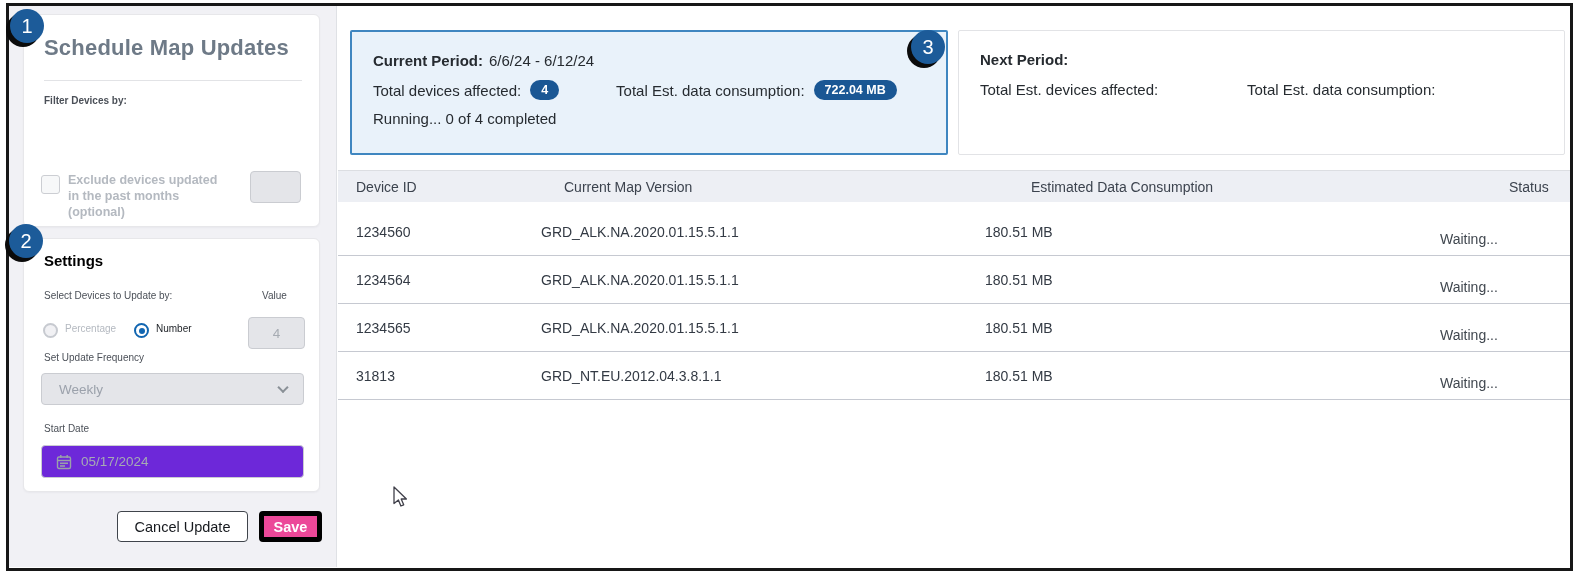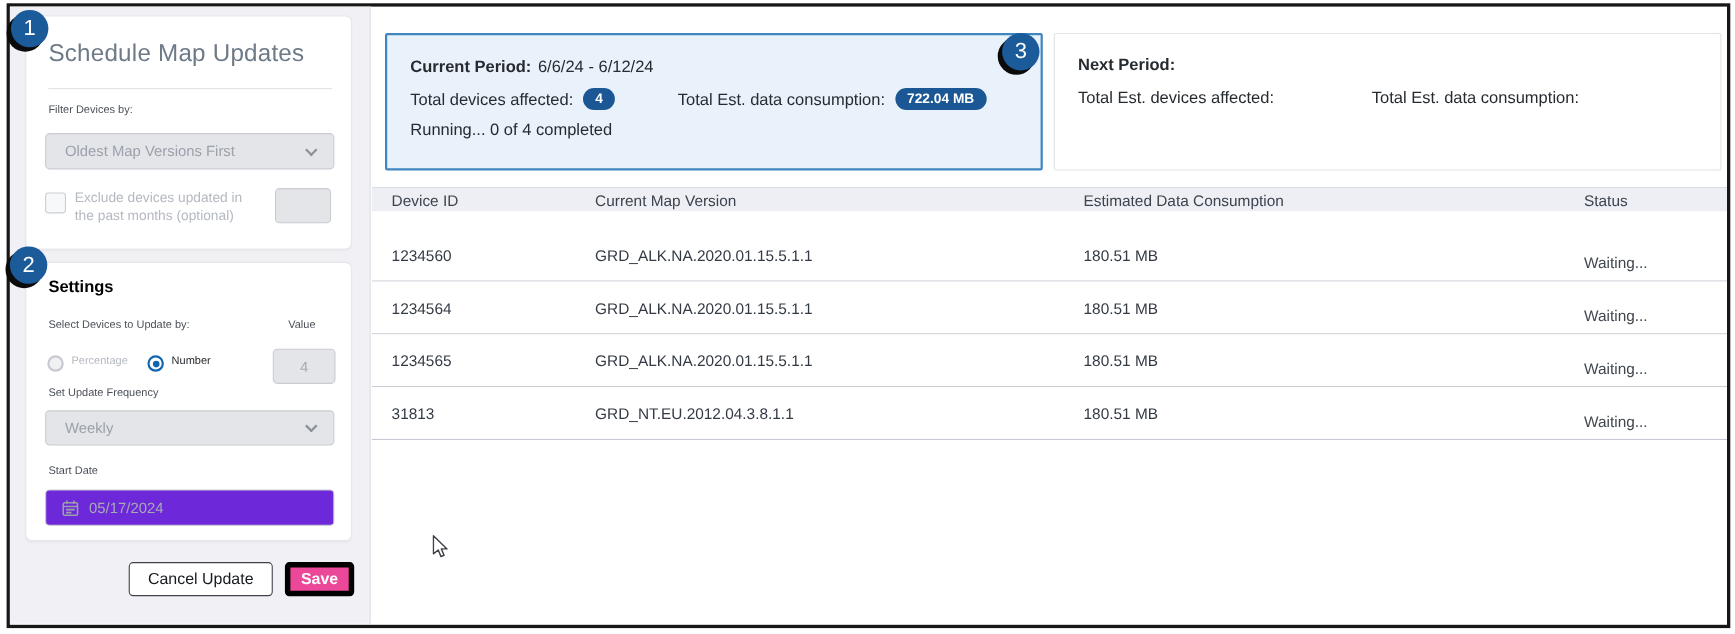--- a/index.html
+++ b/index.html
@@ -10,21 +10,21 @@
   
   .frame { position:absolute; left:6px; top:3px; width:1567px; height:568px;
     border:3px solid #171717; background:#ffffff; }
 
   
   .sidebar-bg { position:absolute; left:9px; top:6px; width:328px; height:561px;
     background:#f1f1f5; border-right:1px solid #dfe1e5; }
 
   .panel { position:absolute; background:#ffffff; border:1px solid #e7e7ea;
     border-radius:6px; box-shadow:0 1px 2px rgba(30,30,40,.04); }
-  .panel-filter { left:23px; top:14px; width:297px; height:213px; }
+  .panel-filter { left:23px; top:14px; width:297px; height:213px;font-weight:bold; }
   .panel-settings { left:23px; top:238px; width:297px; height:254px; }
 
   .page-title { position:absolute; left:20px; top:20px; font-size:22px;
     color:#6e7a87; letter-spacing:.2px; }
   .title-divider { position:absolute; left:20px; top:65px; width:258px; height:1px;
     background:#e2e3e6; }
   .lbl { position:absolute; font-size:10px; color:#4b5058; }
   .lbl-muted { color:#b4b9c0; }
 
   .select { position:absolute; height:33px; background:#e4e5e9;
@@ -67,24 +67,24 @@
     border:2px solid #3f86c0; }
   .card-next { left:958px; width:607px; background:#ffffff;
     border:1px solid #e2e3e6; }
   .card-line { position:absolute; left:21px; font-size:15px; color:#262b30;
     display:flex; align-items:center; white-space:nowrap; }
   .bold { font-weight:bold; }
   .pill { background:#1a5794; color:#fff; font-size:12.5px; font-weight:bold;
     border-radius:11px; padding:3px 11px; margin-left:9px; }
 
   
-  .tbl-header { position:absolute; left:338px; top:170px; width:1232px; height:22px;
+  .tbl-header { position:absolute; left:338px; top:170px; width:1232px; height:32px;
     background:#edeff4; border-top:1px solid #dcdee2; display:grid;
     grid-template-columns:185px 444px 455px auto; align-items:center;
-    padding-left:18px; font-size:14px; color:#3c434e; }
+    padding-left:18px; font-size:14px; color:#3c434e;gap:23px; }
   .tbl-row { position:absolute; left:338px; width:1232px; height:48px;
     border-bottom:1px solid #c6c9d1; display:grid;
     grid-template-columns:185px 444px 455px auto; align-items:center;
     padding-left:18px; font-size:14px; color:#333a44; background:#fff; }
   .status-cell { color:#40474f; align-self:end; padding-bottom:8px; }
 
   
   .callout { position:absolute; width:34px; height:34px; border-radius:50%;
     background:#1c5b99; color:#ffffff; font-size:20px; display:flex;
     align-items:center; justify-content:center;
@@ -96,24 +96,20 @@
 <body>
 
 <div class="stage">
   <div class="frame"></div>
   <div class="sidebar-bg"></div>
 
   <div class="panel panel-filter">
     <div class="page-title">Schedule Map Updates</div>
     <div class="title-divider"></div>
     <div class="lbl" style="left:20px; top:80px;">Filter Devices by:</div>
-    <div class="select" style="left:17px; top:106px; width:263px;">
-      <span>Oldest Map Versions First</span>
-      <span class="chev"></span>
-    </div>
     <div class="checkbox" style="left:17px; top:160px;"></div>
     <div class="lbl lbl-muted" style="left:44px; top:157px; width:162px; font-size:12.5px; line-height:16px;">Exclude devices updated in the past months (optional)</div>
     <div class="mini-input" style="left:226px; top:156px; width:51px; height:32px;"></div>
   </div>
 
   <div class="panel panel-settings">
     <div class="settings-heading">Settings</div>
     <div class="lbl" style="left:20px; top:51px;">Select Devices to Update by:</div>
     <div class="lbl" style="left:238px; top:51px;">Value</div>
 

